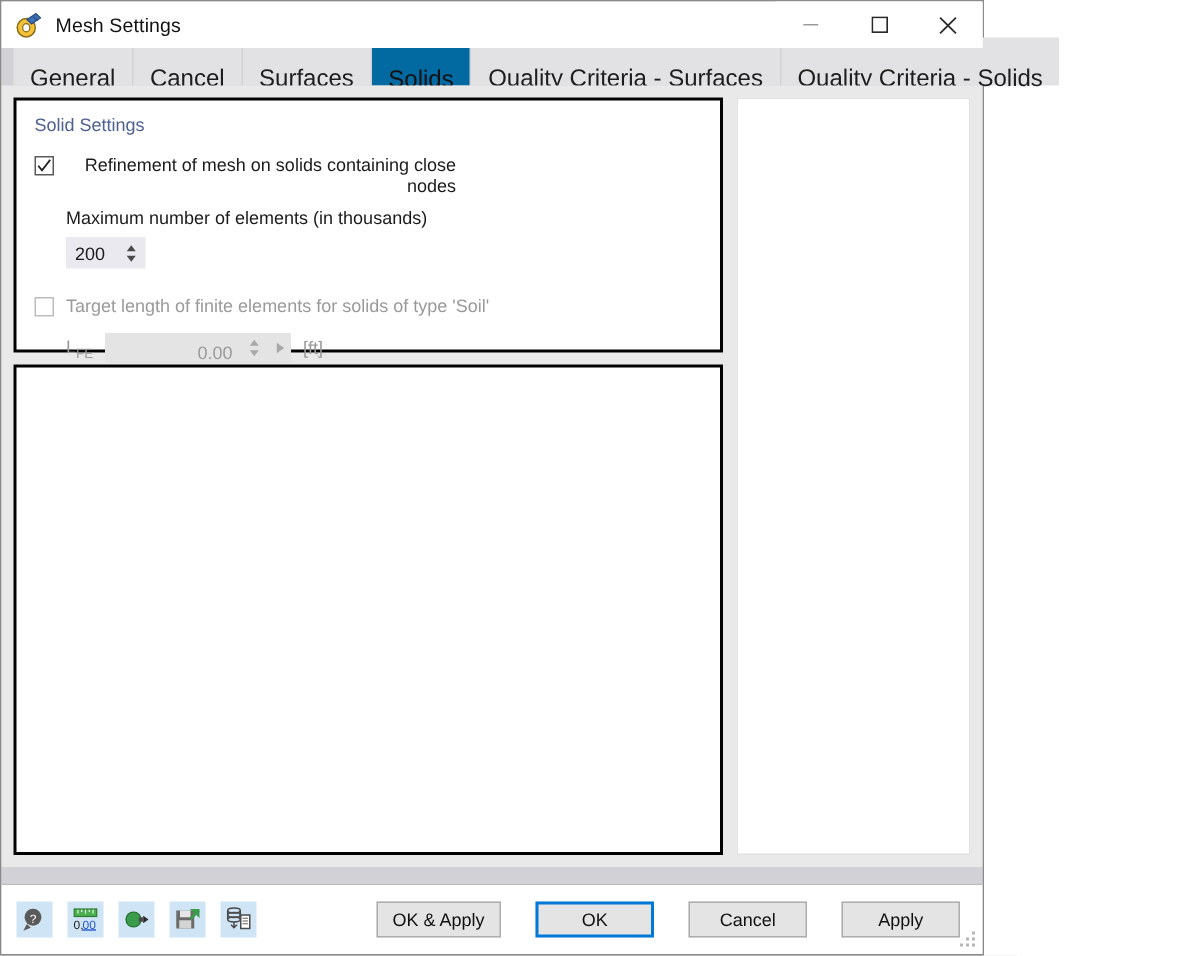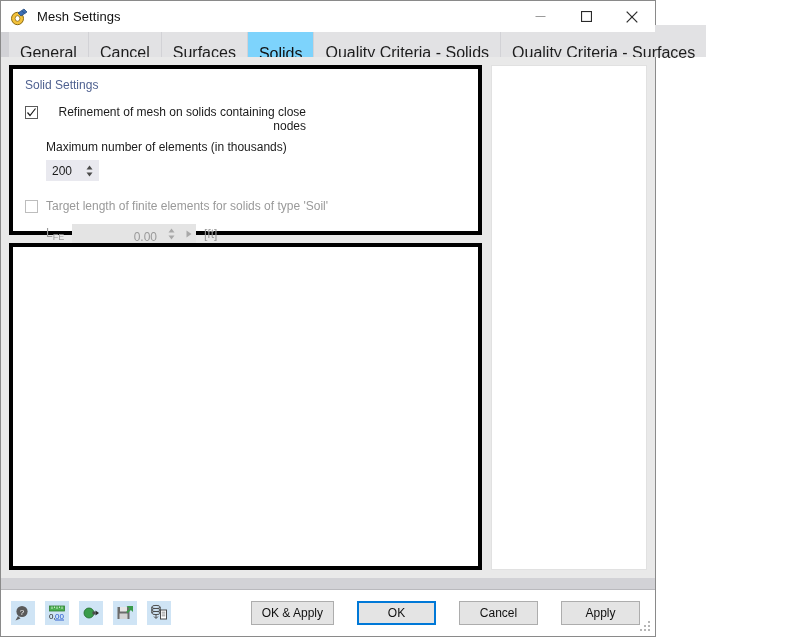--- a/index.html
+++ b/index.html
@@ -81,21 +81,21 @@
     line-height: 23px;
     padding: 16px 11px;
     font-size: 16px;
     color: #1d1d1d;
     background: #e2e2e4;
     margin-right: 1px;
     box-sizing: border-box;
     white-space: nowrap;
   }
   .tab.active {
-    background: #7dd3fc;
+    background: #0369a1;
     height: 25px;
     line-height: 25px;
     color: #111;
   }
 
   
   .content {
     flex: 1 1 auto;
     background: #e9e9e9;
     position: relative;
@@ -106,21 +106,21 @@
   }
   .left-col {
     width: 473px;
     flex: 0 0 auto;
     display: flex;
     flex-direction: column;
     gap: 8px;
   }
   .panel {
     background: #ffffff;
-    border: 4px solid #000000;
+    border: 2px solid #000000;
     box-sizing: border-box;
   }
   .panel-top {
     height: 170px;
     flex: 0 0 auto;
     padding: 9px 12px;
     box-sizing: border-box;
   }
   .panel-bottom {
     flex: 1 1 auto;
@@ -354,22 +354,22 @@
         </svg>
       </div>
     </div>
   </div>
 
   <div class="tabstrip">
     <div class="tab">General</div>
     <div class="tab">Cancel</div>
     <div class="tab">Surfaces</div>
     <div class="tab active">Solids</div>
+    <div class="tab">Quality Criteria - Surfaces</div>
     <div class="tab">Quality Criteria - Solids</div>
-    <div class="tab">Quality Criteria - Surfaces</div>
   </div>
 
   <div class="content">
 
     <div class="left-col">
 
       <div class="panel panel-top">
         <div class="section-title">Solid Settings</div>
 
         <div class="cb-row">

